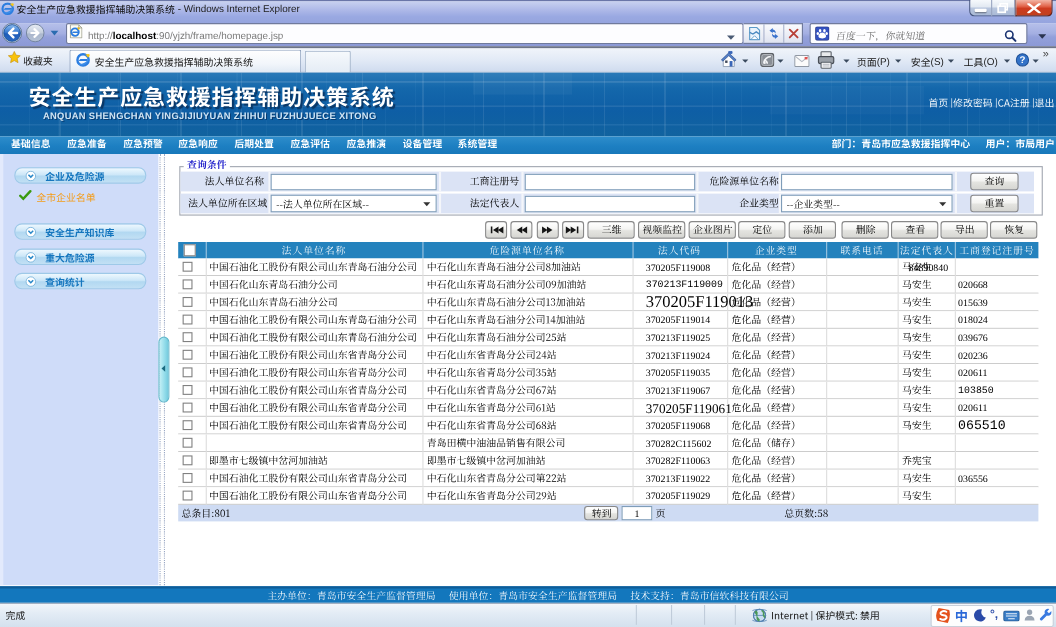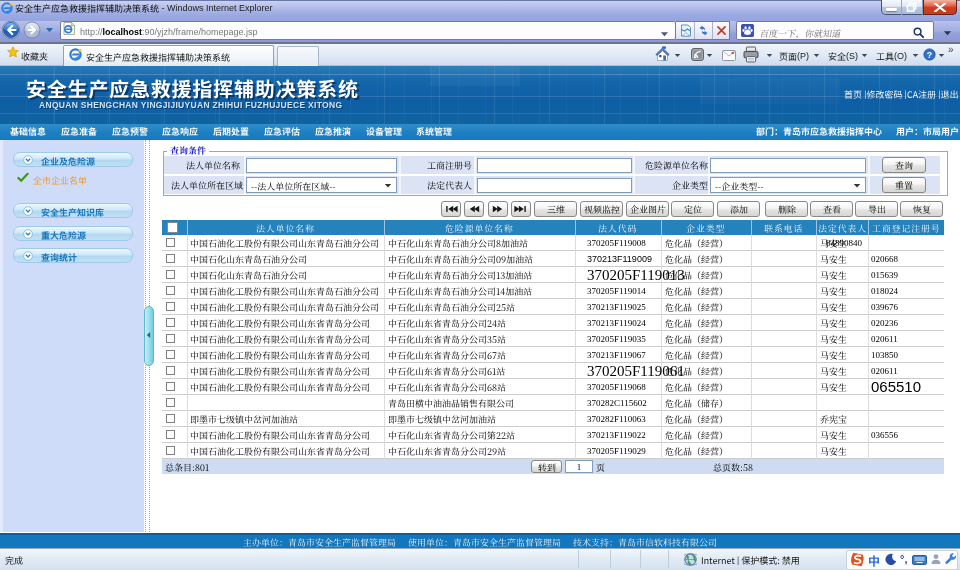--- a/index.html
+++ b/index.html
@@ -1023,21 +1023,21 @@
       <use href="#g172" x="8000"></use>
       <use href="#g184" x="9000"></use>
       <use href="#g178" x="10000"></use>
       <use href="#g179" x="11000"></use>
       <use href="#g195" x="12000"></use>
       <use href="#g196" x="12557"></use>
       <use href="#g154" x="13119"></use>
       <use href="#g172" x="14119"></use>
       <use href="#g186" x="15119"></use>
     </svg></div>
-<div class="ab" style="left:587px;top:253px;height:12px;line-height:12px;font-family:Liberation Sans, sans-serif;font-size:9px;color:#000">370213F119009</div>
+<div class="ab" style="left:587px;top:253px;height:12px;line-height:12px;font-family:Liberation Mono, monospace;font-size:9px;color:#000">370213F119009</div>
 <div class="ab" style="left:665px;top:253px;height:12px;line-height:12px"><svg class="zs" style="width:63.0px;height:9px;vertical-align:middle;" viewBox="0 -880 7000 1000" fill="#000">
       <use href="#g126" x="0"></use>
       <use href="#g173" x="1000"></use>
       <use href="#g187" x="2000"></use>
       <use href="#g188" x="3000"></use>
       <use href="#g189" x="4000"></use>
       <use href="#g190" x="5000"></use>
       <use href="#g191" x="6000"></use>
     </svg></div>
 <div class="ab" style="left:820px;top:253px;height:12px;line-height:12px"><svg class="zs" style="width:27.0px;height:9px;vertical-align:middle;" viewBox="0 -880 3000 1000" fill="#000">
@@ -1418,21 +1418,21 @@
       <use href="#g188" x="3000"></use>
       <use href="#g189" x="4000"></use>
       <use href="#g190" x="5000"></use>
       <use href="#g191" x="6000"></use>
     </svg></div>
 <div class="ab" style="left:820px;top:349px;height:12px;line-height:12px"><svg class="zs" style="width:27.0px;height:9px;vertical-align:middle;" viewBox="0 -880 3000 1000" fill="#000">
       <use href="#g192" x="0"></use>
       <use href="#g193" x="1000"></use>
       <use href="#g194" x="2000"></use>
     </svg></div>
-<div class="ab" style="left:871px;top:349px;height:12px;line-height:12px;font-family:Liberation Serif, serif;font-size:9px;color:#000">103850</div>
+<div class="ab" style="left:871px;top:349px;height:12px;line-height:12px;font-family:Liberation Mono, monospace;font-size:9px;color:#000">103850</div>
 <div class="ab" style="left:162px;top:363px;width:782px;height:16px;background:#fff;border-bottom:1px solid #ccc"></div>
 <div class="ab" style="left:187px;top:363px;width:1px;height:16px;background:#ddd"></div>
 <div class="ab" style="left:384px;top:363px;width:1px;height:16px;background:#ddd"></div>
 <div class="ab" style="left:575px;top:363px;width:1px;height:16px;background:#ddd"></div>
 <div class="ab" style="left:661px;top:363px;width:1px;height:16px;background:#ddd"></div>
 <div class="ab" style="left:751px;top:363px;width:1px;height:16px;background:#ddd"></div>
 <div class="ab" style="left:816px;top:363px;width:1px;height:16px;background:#ddd"></div>
 <div class="ab" style="left:868px;top:363px;width:1px;height:16px;background:#ddd"></div>
 <div class="ab" style="left:166px;top:366px;width:9px;height:9px;background:#fff;border:1px solid #808080"></div>
 <div class="ab" style="left:190px;top:365px;height:12px;line-height:12px"><svg class="zs" style="width:180.0px;height:9px;vertical-align:middle;" viewBox="0 -880 20000 1000" fill="#000">
@@ -1466,21 +1466,21 @@
       <use href="#g202" x="5000"></use>
       <use href="#g182" x="6000"></use>
       <use href="#g183" x="7000"></use>
       <use href="#g184" x="8000"></use>
       <use href="#g178" x="9000"></use>
       <use href="#g179" x="10000"></use>
       <use href="#g203" x="11000"></use>
       <use href="#g197" x="11558"></use>
       <use href="#g186" x="12029"></use>
     </svg></div>
-<div class="ab" style="left:587px;top:365px;height:12px;line-height:12px;font-family:'Liberation Serif',serif;font-size:15px;color:#000">370205F119061</div>
+<div class="ab" style="left:587px;top:365px;height:12px;line-height:12px;font-family:'Liberation Serif',serif;font-size:12px;color:#000">370205F119061</div>
 <div class="ab" style="left:665px;top:365px;height:12px;line-height:12px"><svg class="zs" style="width:63.0px;height:9px;vertical-align:middle;" viewBox="0 -880 7000 1000" fill="#000">
       <use href="#g126" x="0"></use>
       <use href="#g173" x="1000"></use>
       <use href="#g187" x="2000"></use>
       <use href="#g188" x="3000"></use>
       <use href="#g189" x="4000"></use>
       <use href="#g190" x="5000"></use>
       <use href="#g191" x="6000"></use>
     </svg></div>
 <div class="ab" style="left:820px;top:365px;height:12px;line-height:12px"><svg class="zs" style="width:27.0px;height:9px;vertical-align:middle;" viewBox="0 -880 3000 1000" fill="#000">
@@ -1544,21 +1544,21 @@
       <use href="#g188" x="3000"></use>
       <use href="#g189" x="4000"></use>
       <use href="#g190" x="5000"></use>
       <use href="#g191" x="6000"></use>
     </svg></div>
 <div class="ab" style="left:820px;top:381px;height:12px;line-height:12px"><svg class="zs" style="width:27.0px;height:9px;vertical-align:middle;" viewBox="0 -880 3000 1000" fill="#000">
       <use href="#g192" x="0"></use>
       <use href="#g193" x="1000"></use>
       <use href="#g194" x="2000"></use>
     </svg></div>
-<div class="ab" style="left:871px;top:381px;height:12px;line-height:12px;font-family:Liberation Sans, sans-serif;font-size:15px;color:#000">065510</div>
+<div class="ab" style="left:871px;top:381px;height:12px;line-height:12px;font-family:Liberation Mono, monospace;font-size:12px;color:#000">065510</div>
 <div class="ab" style="left:162px;top:395px;width:782px;height:16px;background:#fff;border-bottom:1px solid #ccc"></div>
 <div class="ab" style="left:187px;top:395px;width:1px;height:16px;background:#ddd"></div>
 <div class="ab" style="left:384px;top:395px;width:1px;height:16px;background:#ddd"></div>
 <div class="ab" style="left:575px;top:395px;width:1px;height:16px;background:#ddd"></div>
 <div class="ab" style="left:661px;top:395px;width:1px;height:16px;background:#ddd"></div>
 <div class="ab" style="left:751px;top:395px;width:1px;height:16px;background:#ddd"></div>
 <div class="ab" style="left:816px;top:395px;width:1px;height:16px;background:#ddd"></div>
 <div class="ab" style="left:868px;top:395px;width:1px;height:16px;background:#ddd"></div>
 <div class="ab" style="left:166px;top:398px;width:9px;height:9px;background:#fff;border:1px solid #808080"></div>
 <div class="ab" style="left:388px;top:397px;height:12px;line-height:12px"><svg class="zs" style="width:126.0px;height:9px;vertical-align:middle;" viewBox="0 -880 14000 1000" fill="#000">

